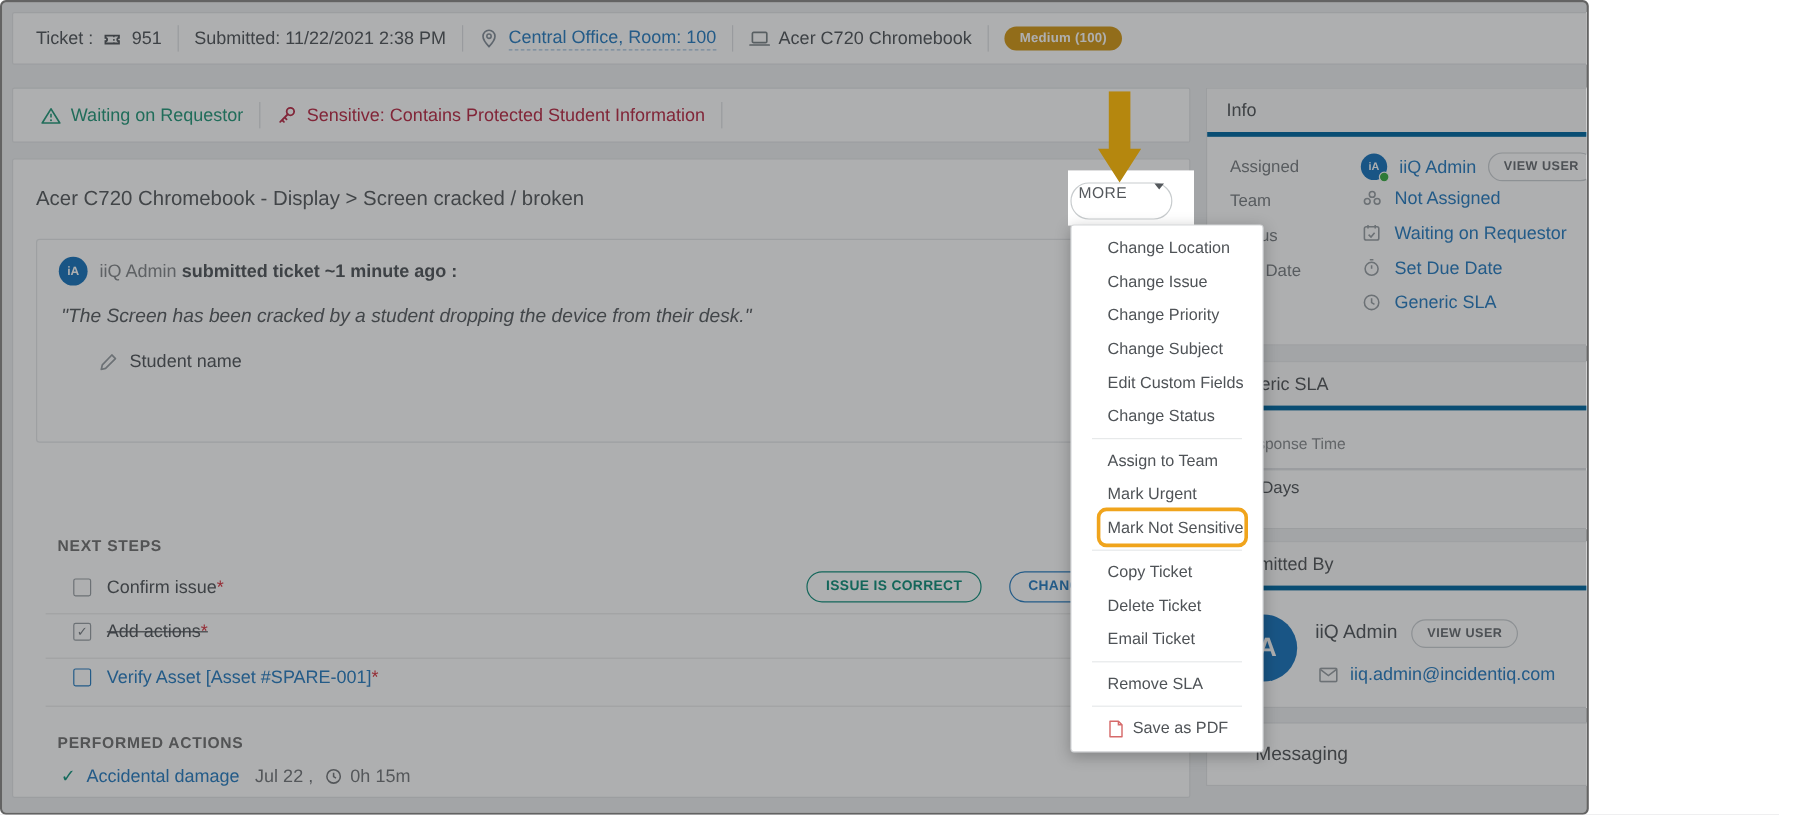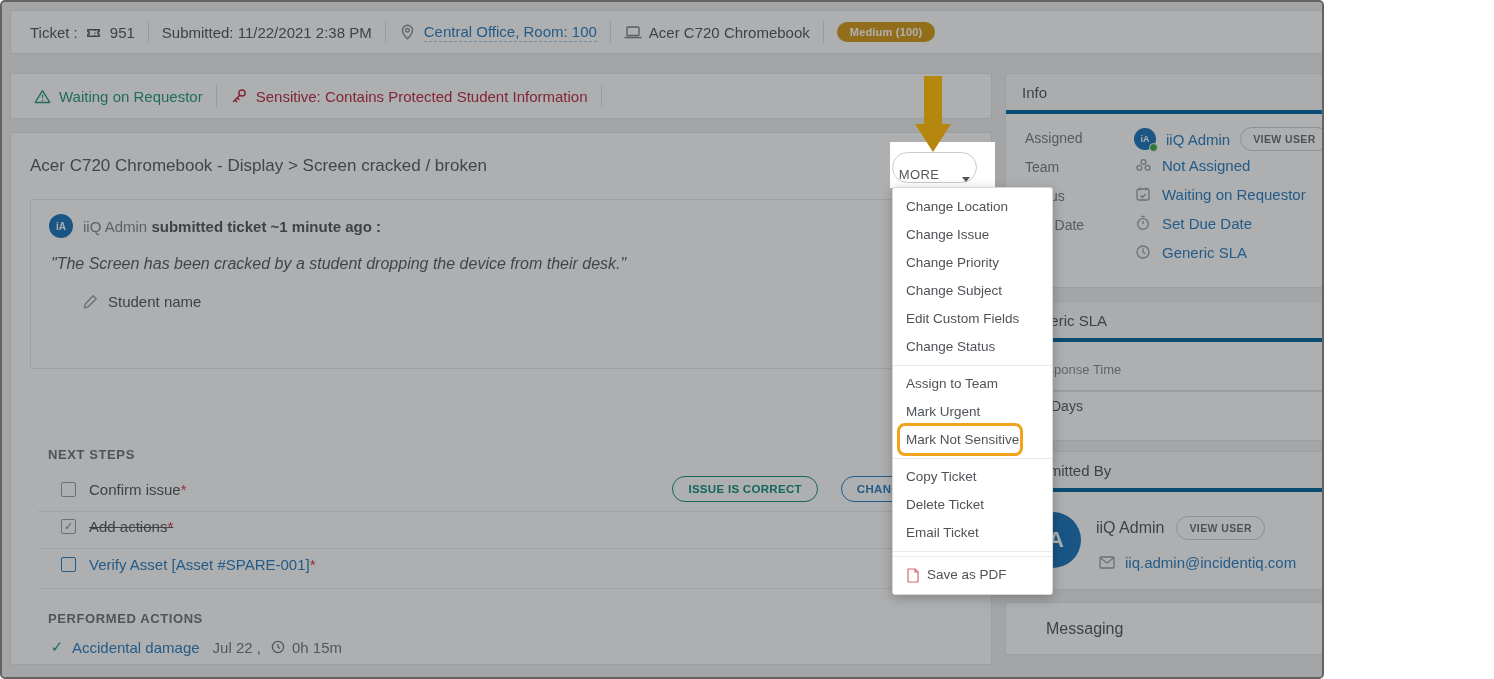--- a/index.html
+++ b/index.html
@@ -64,26 +64,26 @@
                 font-size: 15px; color: #2b7fc2; }
   .gicon { width: 18px; height: 18px; flex: none; display: flex; align-items: center; justify-content: center; }
   .avatar-dot { position: relative; width: 22px; height: 22px; border-radius: 50%; background: #1b76bd; color: #fff;
                 font-size: 9px; font-weight: bold; display: flex; align-items: center; justify-content: center; flex: none; }
   .avatar-dot i { position: absolute; right: -2px; bottom: -2px; width: 9px; height: 9px; border-radius: 50%;
                   background: #3dae46; border: 1.5px solid #fff; }
 
   
   .more-patch { position: absolute; left: 888px; top: 140px; width: 105px; height: 46px; background: #fff; z-index: 45; }
   .more-btn { position: absolute; left: 890px; top: 150px; width: 85px; height: 31px; border: 1px solid #c8ccce;
-              border-radius: 16px; background: #fff; z-index: 46; display: flex; align-items: flex-end;
+              border-radius: 16px; background: #fff; z-index: 46; display: flex; align-items: flex-start;
               justify-content: center; gap: 23px; font-size: 13px; color: #54585c; letter-spacing: .4px; cursor: pointer; }
   .caret { width: 0; height: 0; border-left: 4px solid transparent; border-right: 4px solid transparent;
            border-top: 5px solid #54585c; }
   .menu { position: absolute; left: 890px; top: 185px; width: 161px; z-index: 50; background: #fff;
-          border: 1px solid #d6d8da; border-radius: 3px; box-shadow: 0 3px 12px rgba(0,0,0,.25); padding: 5px 0; }
+          border: 1px solid #d6d8da; border-radius: 3px; box-shadow: 0 3px 12px rgba(0,0,0,.25); padding: 5px 17px; }
   .menu-item { position: relative; height: 28px; line-height: 28px; padding-left: 13px; font-size: 13.5px;
                color: #4f5357; cursor: pointer; white-space: nowrap; }
   .menu-div { height: 1px; background: #e7e9ea; margin: 4px 0; }
   .hl-box { position: absolute; left: 4px; top: -3px; width: 126px; height: 33px; border: 3px solid #f0a41c;
             border-radius: 8px; z-index: 60; pointer-events: none; }
   .pdf-item { display: flex; align-items: center; gap: 8px; }
 
   
   .dim { position: absolute; inset: 0; background: rgba(24,27,29,0.35); z-index: 40; pointer-events: none; }
   .arrow { position: absolute; left: 905px; top: 74px; z-index: 60; pointer-events: none; }
@@ -368,20 +368,21 @@
     <div class="menu-item">Mark Urgent</div>
     <div class="menu-item">
       <span>Mark Not Sensitive</span>
       <span class="hl-box"></span>
     </div>
     <div class="menu-div"></div>
     <div class="menu-item">Copy Ticket</div>
     <div class="menu-item">Delete Ticket</div>
     <div class="menu-item">Email Ticket</div>
     <div class="menu-div"></div>
+    <div class="menu-item">Remove SLA</div>
     <div class="menu-div"></div>
     <div class="menu-item pdf-item">
       <span class="gicon" style="width:13px;height:15px">
         <svg width="12" height="15" viewBox="0 0 12 15">
             <path d="M1 1h7l3 3v10H1z" fill="none" stroke="#d66a6a" stroke-width="1.2" stroke-linejoin="round"></path>
             <path d="M8 1v3h3" fill="none" stroke="#d66a6a" stroke-width="1.2"></path>
           </svg>
       </span>
       <span>Save as PDF</span>
     </div>

